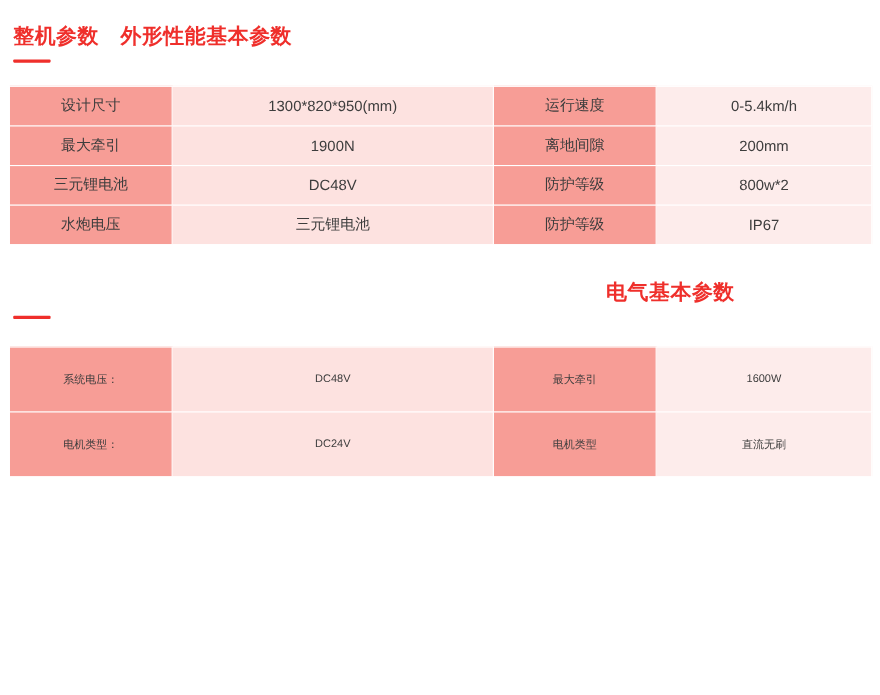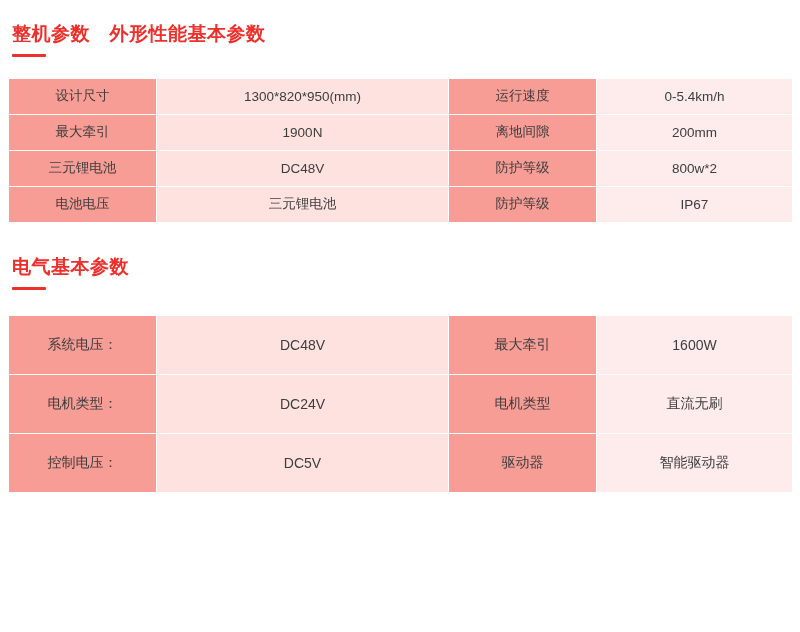--- a/index.html
+++ b/index.html
@@ -36,21 +36,21 @@
   }
   .section-underline {
     width: 34px;
     height: 3px;
     background: #ef2f2b;
     margin-top: 9px;
     border-radius: 1px;
   }
 
   .head1 { padding-top: 24px; }
-  .head2 { padding-top: 34px; }
+  .head2 { padding-top: 34px; text-align: right; }
 
   
   table.spec {
     border-collapse: collapse;
     width: 784px;
     margin-top: 21px;
     table-layout: fixed;
   }
   table.spec td {
     border: 1px solid #ffffff;
@@ -75,21 +75,21 @@
   .val {
     background: #fde2e0;
   }
   .val-b {
     background: #fdeceb;
   }
 
   table.t1 td { height: 35px; }
   table.t2 { margin-top: 25px; }
   table.t2 td { height: 58px; }
-  table.t2 td { font-size: 14px; }
+  table.t2 td { font-size: 10px; }
 </style>
 </head>
 <body>
 
 <div class="page">
 
   <div class="section-head head1">
     <div class="section-title">整机参数　外形性能基本参数</div>
     <div class="section-underline"></div>
   </div>
@@ -114,21 +114,21 @@
         <td class="lbl">离地间隙</td>
         <td class="val-b">200mm</td>
       </tr>
       <tr>
         <td class="lbl">三元锂电池</td>
         <td class="val">DC48V</td>
         <td class="lbl">防护等级</td>
         <td class="val-b">800w*2</td>
       </tr>
       <tr>
-        <td class="lbl">电池电压</td>
+        <td class="lbl">水炮电压</td>
         <td class="val">三元锂电池</td>
         <td class="lbl">防护等级</td>
         <td class="val-b">IP67</td>
       </tr>
     </tbody>
   </table>
 
   <div class="section-head head2">
     <div class="section-title">电气基本参数</div>
     <div class="section-underline"></div>
@@ -147,22 +147,16 @@
         <td class="val">DC48V</td>
         <td class="lbl">最大牵引</td>
         <td class="val-b">1600W</td>
       </tr>
       <tr>
         <td class="lbl">电机类型：</td>
         <td class="val">DC24V</td>
         <td class="lbl">电机类型</td>
         <td class="val-b">直流无刷</td>
       </tr>
-      <tr>
-        <td class="lbl">控制电压：</td>
-        <td class="val">DC5V</td>
-        <td class="lbl">驱动器</td>
-        <td class="val-b">智能驱动器</td>
-      </tr>
     </tbody>
   </table>
 
 </div>
 
 </body></html>

